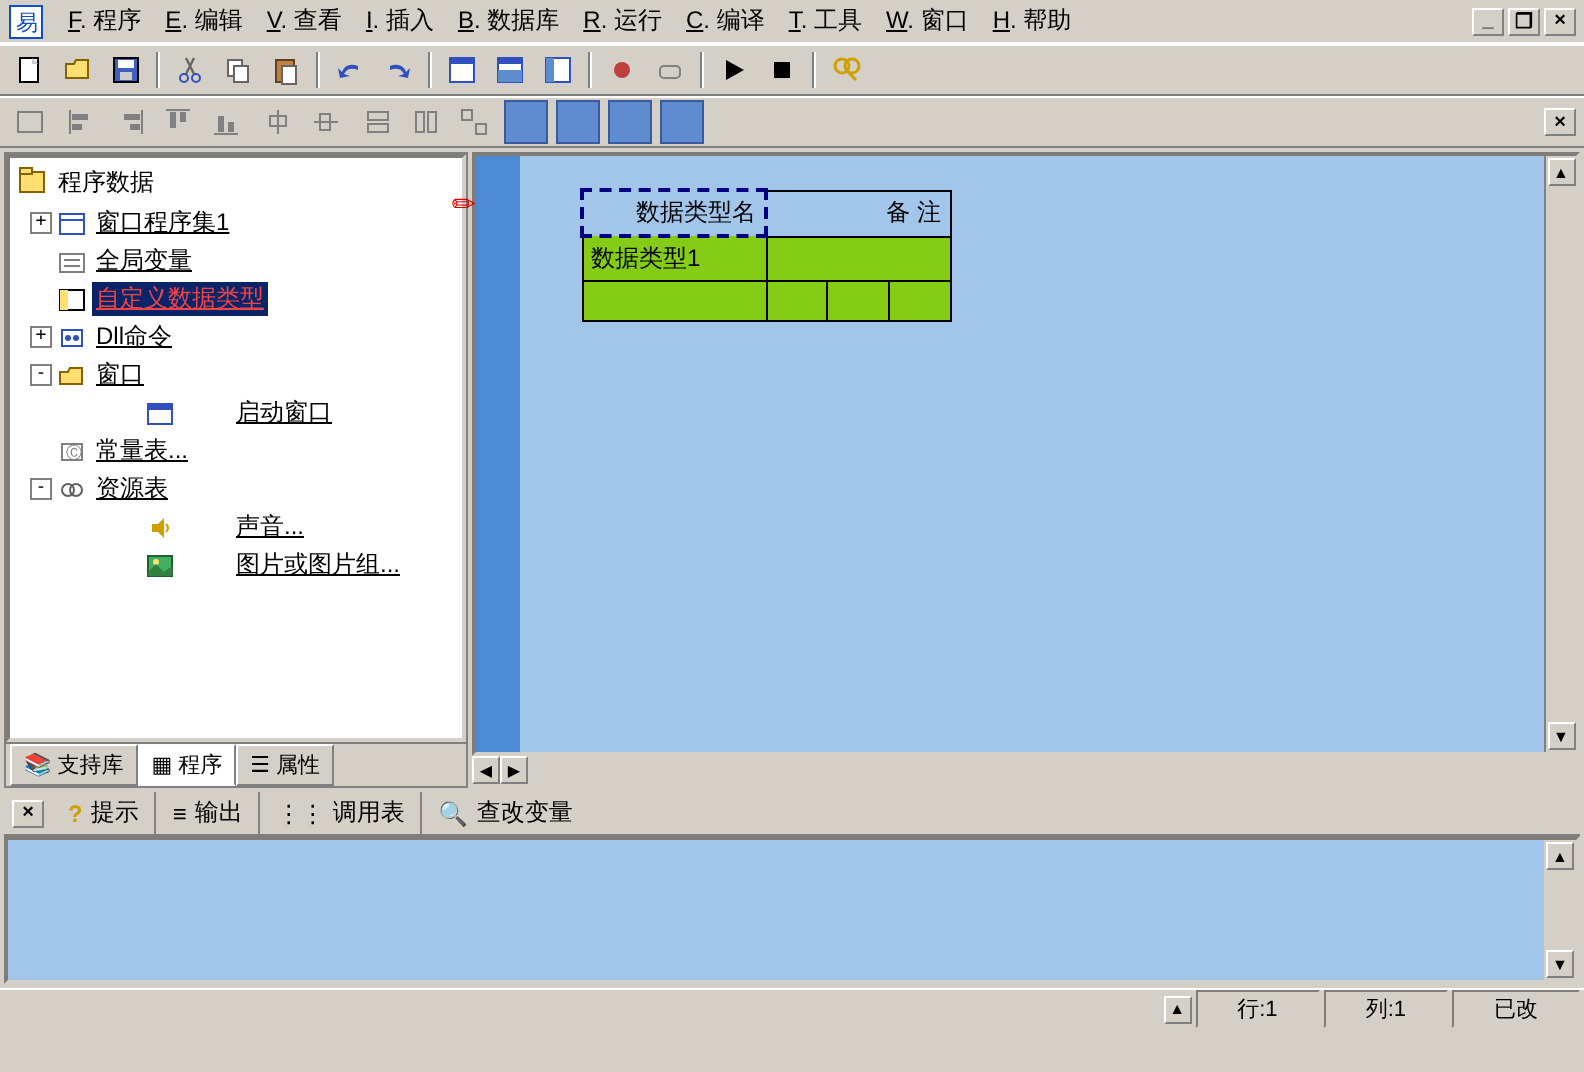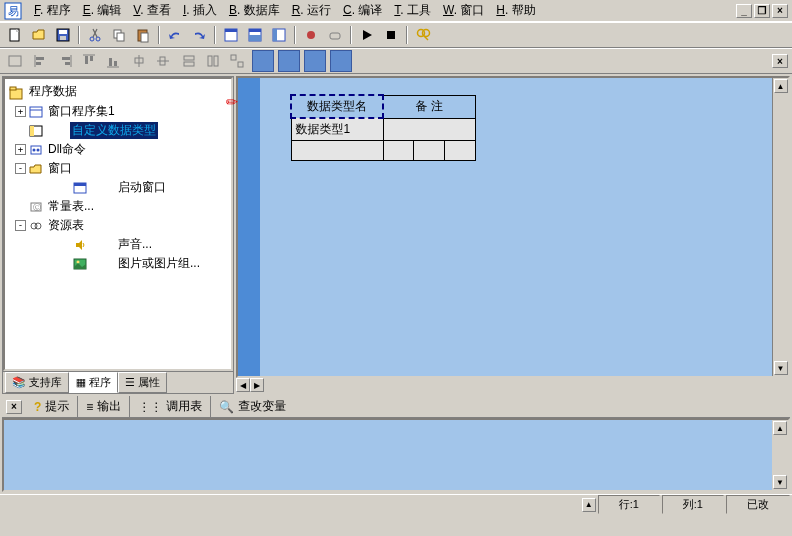--- a/index.html
+++ b/index.html
@@ -17,43 +17,43 @@
   .toolbar .sep { width: 2px; height: 18px; border-left: 1px solid #808080; border-right: 1px solid #fff; margin: 0 2px; }
   
   .toolbar2 { height: 26px; background: #d4d0c8; display: flex; align-items: center; padding: 0 4px; gap: 2px; border-top: 1px solid #fff; border-bottom: 1px solid #808080; }
   .toolbar2 .tbtn { width: 22px; height: 22px; border: 1px solid transparent; display: flex; align-items: center; justify-content: center; cursor: pointer; color: #808080; }
   .toolbar2 .bluebtn { width: 22px; height: 22px; background: #5f8ccf; border: 1px solid #3a5a9f; margin-right: 2px; cursor: pointer; }
   .toolbar2 .close-x { margin-left: auto; width: 16px; height: 14px; background: #d4d0c8; border: 1px solid #808080; border-top-color: #fff; border-left-color: #fff; font-size: 10px; display: flex; align-items: center; justify-content: center; cursor: pointer; font-family: Arial; font-weight: bold; }
   
   .main-area { display: flex; height: 322px; }
   .left-panel { width: 232px; background: #d4d0c8; border: 1px solid #808080; margin: 2px; display: flex; flex-direction: column; }
   .tree-area { flex: 1; background: #fff; border: 2px inset #d4d0c8; overflow: auto; padding: 2px; }
-  .tree-title { display: flex; align-items: flex-end; padding: 2px; gap: 4px; }
+  .tree-title { display: flex; align-items: flex-start; padding: 2px; gap: 4px; }
   .tree-node { display: flex; align-items: center; padding: 1px 0; gap: 2px; white-space: nowrap; }
   .tree-node .expander { width: 11px; height: 11px; border: 1px solid #808080; display: flex; align-items: center; justify-content: center; font-size: 9px; line-height: 1; cursor: pointer; font-family: monospace; }
   .tree-node .spacer { width: 11px; height: 11px; }
   .tree-node .icon { width: 16px; height: 14px; display: flex; align-items: center; justify-content: center; }
-  .tree-node .label { padding: 0 2px; }
-  .tree-node.selected .label { background: #0a246a; color: #0ea5e9; margin-left: 24px; }
+  .tree-node .label { padding: 0 2px; text-decoration: underline; }
+  .tree-node.selected .label { background: #0a246a; color: #ef4444; }
   .indent1 { margin-left: 8px; }
   .indent2 { margin-left: 26px; gap: 28px; }
   
   .left-tabs { height: 22px; display: flex; align-items: flex-end; background: #d4d0c8; padding: 0 2px; border-top: 1px solid #808080; }
   .left-tab { padding: 2px 6px; background: #d4d0c8; border: 1px solid #808080; border-top-color: #fff; border-left-color: #fff; cursor: pointer; display: flex; align-items: center; gap: 3px; font-size: 11px; }
   .left-tab.active { background: #fff; border-bottom-color: #fff; }
   
   .editor-area { flex: 1; display: flex; flex-direction: column; background: #d4d0c8; margin: 2px 2px 2px 0; }
   .editor-content { flex: 1; display: flex; position: relative; border: 2px inset #d4d0c8; }
   .gutter { width: 22px; background: #4d8bd6; }
   .canvas { flex: 1; background: #a2c5ea; position: relative; overflow: hidden; }
   .pen-icon { position: absolute; top: 16px; left: -12px; color: #d00; font-size: 14px; transform: rotate(-45deg); }
   
   .grid-table { position: absolute; top: 16px; left: 30px; border-collapse: collapse; }
-  .grid-table th { border: 1px solid #000; background: #a2c5ea; font-weight: normal; padding: 2px 4px; }
-  .grid-table td { border: 1px solid #000; background: #e5e5e5; padding: 2px 4px; height: 20px; }
+  .grid-table th { border: 1px solid #000; background: #a2c5ea; font-weight: normal; padding: 2px 4px; text-align: right; }
+  .grid-table td { border: 1px solid #000; background: #84cc16; padding: 2px 4px; height: 20px; }
   .grid-table th.sel { border: 2px dashed #000080; }
   
   .vscroll { width: 16px; background: #d4d0c8; border-left: 1px solid #808080; display: flex; flex-direction: column; }
   .scroll-btn { width: 14px; height: 14px; background: #d4d0c8; border: 1px solid #fff; border-right-color: #808080; border-bottom-color: #808080; margin: 1px auto; cursor: pointer; font-size: 8px; display: flex; align-items: center; justify-content: center; }
   .scroll-track { flex: 1; }
   .hscroll-row { height: 16px; display: flex; background: #d4d0c8; }
   .hscroll-row .tab-arrow { width: 14px; height: 14px; background: #d4d0c8; border: 1px solid #fff; border-right-color: #808080; border-bottom-color: #808080; cursor: pointer; font-size: 8px; display: flex; align-items: center; justify-content: center; }
   
   .bottom-panel { margin: 0 2px 2px 2px; background: #d4d0c8; }
   .bottom-tabs { height: 22px; display: flex; align-items: center; border-bottom: 1px solid #808080; }
@@ -289,20 +289,31 @@
       </div>
       <div class="tree-node indent1">
           <span class="expander">+</span>
           <span class="icon">
             <svg width="14" height="12">
               <rect x="1" y="1" width="12" height="10" fill="#fff" stroke="#3050c0"></rect>
               <line x1="1" y1="4" x2="13" y2="4" stroke="#3050c0"></line>
             </svg>
           </span>
           <span class="label">窗口程序集1</span>
+        </div>
+      <div class="tree-node indent1">
+          <span class="spacer"></span>
+          <span class="icon">
+            <svg width="14" height="12">
+              <rect x="1" y="2" width="12" height="9" fill="#fff" stroke="#808080"></rect>
+              <line x1="3" y1="5" x2="11" y2="5" stroke="#808080"></line>
+              <line x1="3" y1="8" x2="11" y2="8" stroke="#808080"></line>
+            </svg>
+          </span>
+          <span class="label">全局变量</span>
         </div>
       <div class="tree-node indent1 selected">
           <span class="spacer"></span>
           <span class="icon">
             <svg width="14" height="12">
               <rect x="1" y="1" width="12" height="10" fill="#fff" stroke="#000"></rect>
               <rect x="1" y="1" width="4" height="10" fill="#ffe070"></rect>
             </svg>
           </span>
           <span class="label">自定义数据类型</span>

